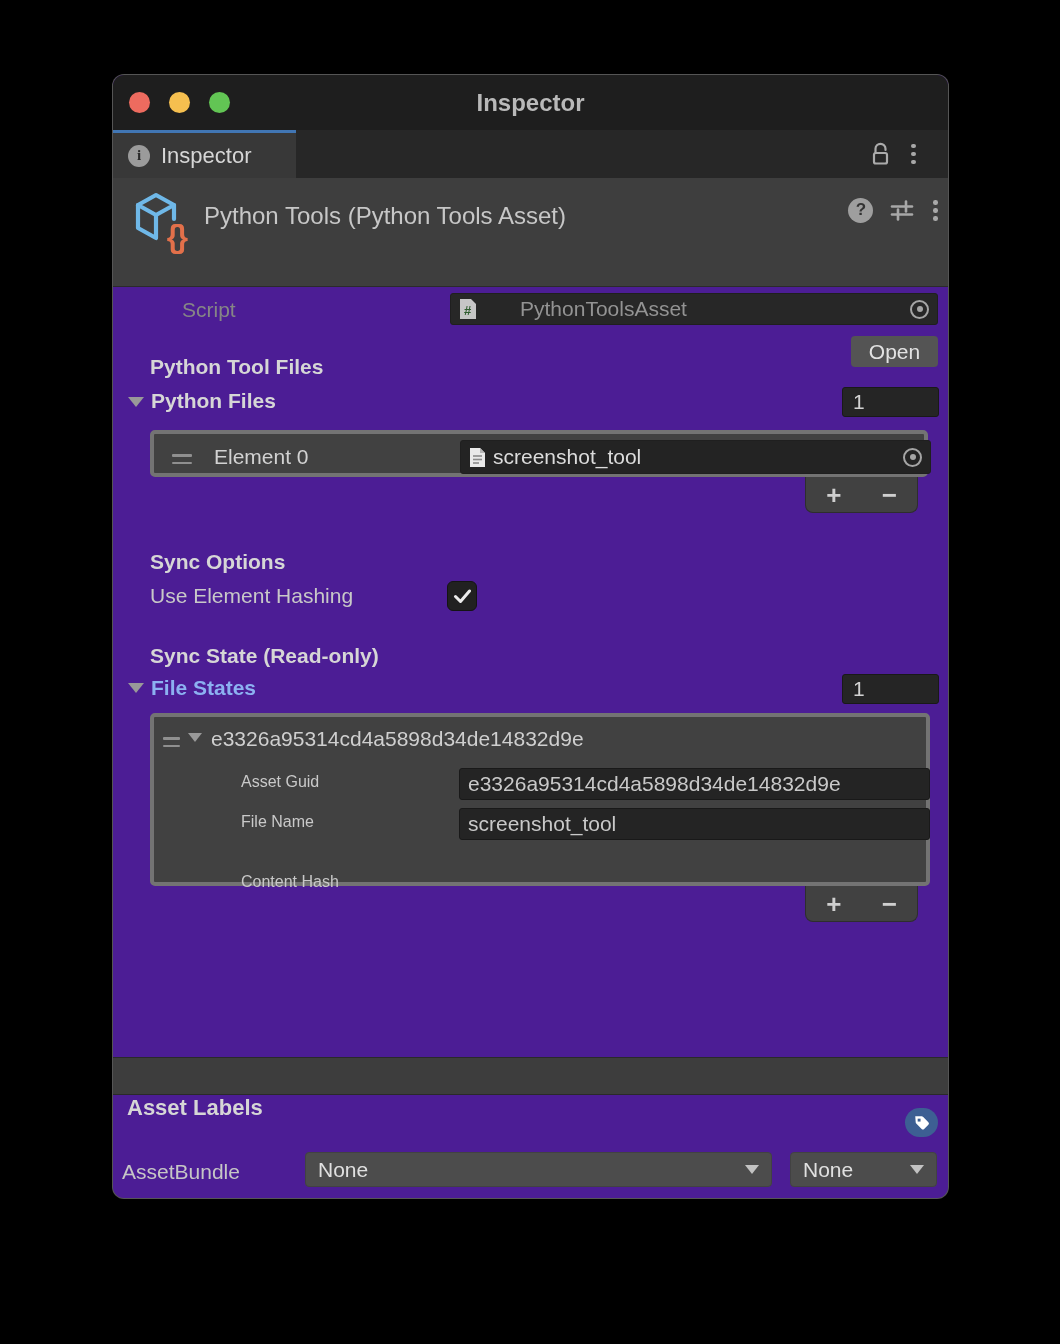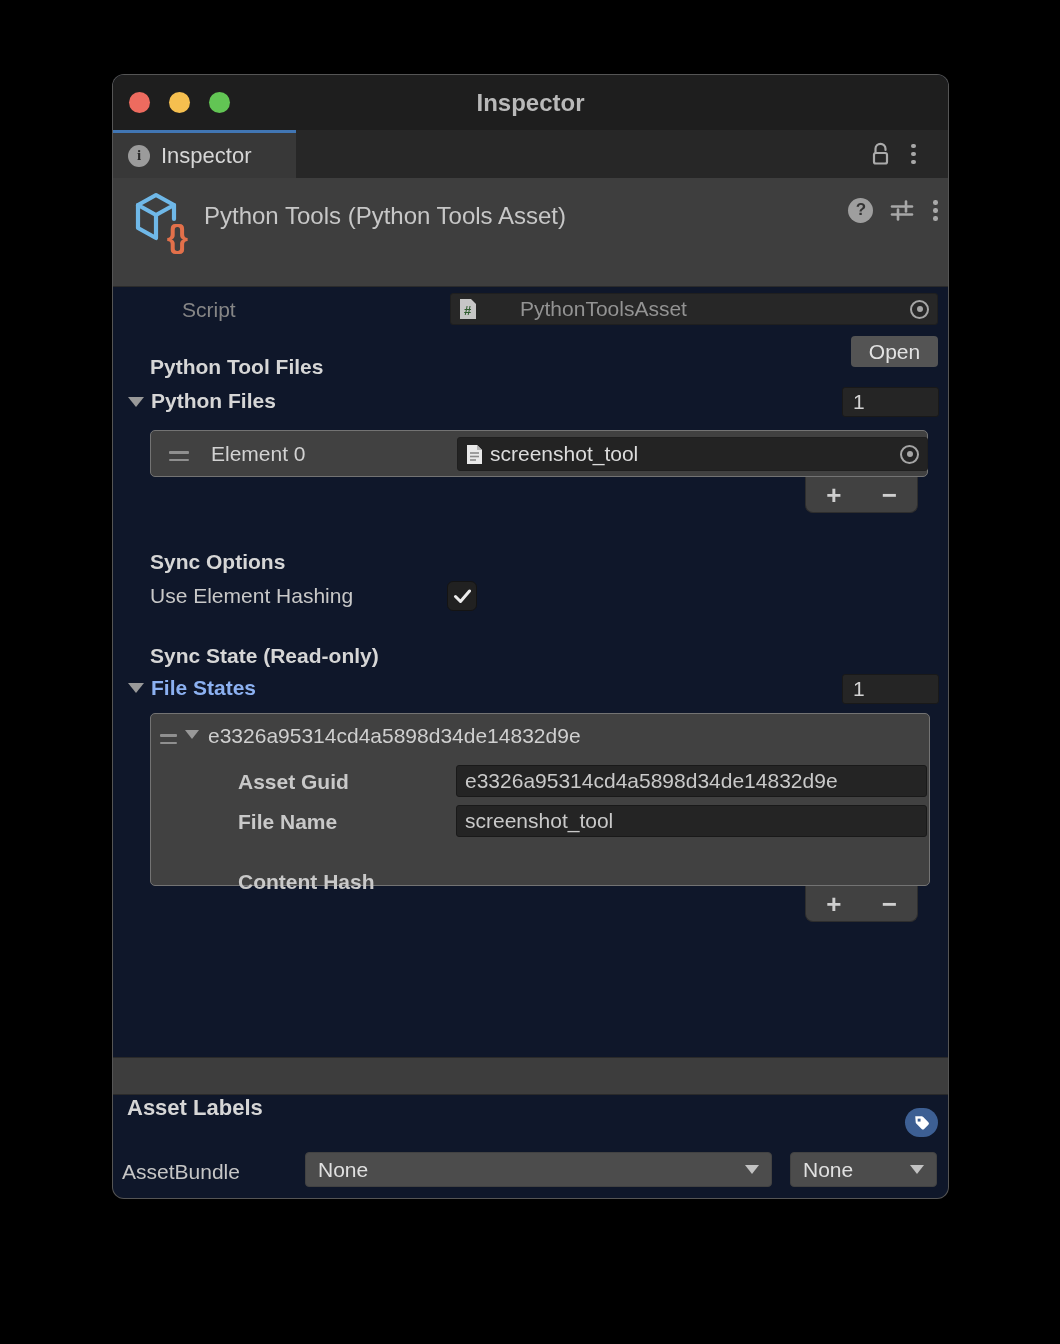--- a/index.html
+++ b/index.html
@@ -3,21 +3,21 @@
 <meta charset="utf-8">
 <style>
   * { margin:0; padding:0; box-sizing:border-box; }
   html,body { background:#000; }
   .screen {
     position:relative; width:1060px; height:1344px; background:#000;
     font-family:"Liberation Sans", sans-serif; overflow:hidden;
   }
   .window {
     position:absolute; left:113px; top:75px; width:835px; height:1123px;
-    background:#0f172a; border-radius:11px; overflow:hidden;
+    background:#4c1d95; border-radius:11px; overflow:hidden;
     box-shadow:0 0 0 1px #555, 0 22px 60px rgba(0,0,0,.65);
   }
   
   .titlebar { position:absolute; left:0; top:0; width:100%; height:55px; background:#1e1e1e; }
   .titlebar-title {
     position:absolute; left:0; top:0; width:100%; height:55px; line-height:55px;
     text-align:center; font-size:24px; font-weight:bold; color:#b9b9b9;
   }
   .traffic { position:absolute; top:17px; width:21px; height:21px; border-radius:50%; }
   .traffic.red    { left:16px; background:var(--traffic-red,#ed6b5f); }
@@ -68,21 +68,21 @@
   .field .val { flex:1; overflow:hidden; white-space:nowrap; }
   .picker { width:19px; height:19px; border:2px solid #a5a5a5; border-radius:50%;
     display:flex; align-items:center; justify-content:center; flex:0 0 auto; }
   .picker i { width:6px; height:6px; border-radius:50%; background:#a5a5a5; }
   .foldout { position:absolute; width:0; height:0;
     border-left:8px solid transparent; border-right:8px solid transparent; border-top:10px solid #999; }
   .count-field {
     position:absolute; width:97px; height:30px; background:#252525; border:1px solid #191919;
     border-radius:3px; color:#d2d2d2; font-size:21px; display:flex; align-items:center; padding-left:10px;
   }
-  .listbox { position:absolute; background:#414141; border:1px solid #737373; border-radius:5px; }
+  .listbox { position:absolute; background:#414141; border:4px solid #737373; border-radius:5px; }
   .drag-handle { display:flex; flex-direction:column; gap:5px; }
   .drag-handle i { width:20px; height:2.6px; background:#8f8f8f; border-radius:1px; }
   .list-footer {
     position:absolute; width:113px; height:36px; background:#414141; border:1px solid #2e2e2e;
     border-top:none; border-radius:0 0 8px 8px; display:flex; align-items:center; justify-content:space-around;
     color:#cfcfcf; font-size:26px; font-weight:bold;
   }
   .list-footer span { line-height:1; padding:0 8px; }
   .checkbox { position:absolute; width:30px; height:30px; background:#212121; border:1px solid #141414;
     border-radius:6px; display:flex; align-items:center; justify-content:center; }
@@ -90,21 +90,21 @@
   .al-strip { position:absolute; left:0; top:983px; width:100%; height:36px; background:#3d3d3d; }
   .tag-button { position:absolute; left:792px; top:1033px; width:33px; height:29px;
     background:var(--tag-blue,#3d5f93); border-radius:15px;
     display:flex; align-items:center; justify-content:center; }
   .dropdown {
     position:absolute; height:35px; background:#4c4c4c; border:1px solid #424242; border-radius:4px;
     display:flex; align-items:center; padding:0 12px; font-size:21px; color:#e0e0e0;
   }
   .dd-arrow { margin-left:auto; width:0; height:0;
     border-left:7px solid transparent; border-right:7px solid transparent; border-top:9px solid #c2c2c2; }
-  .fs-row-label { position:absolute; font-size:21px; color:#c9c9c9;font-weight:bold; }
+  .fs-row-label { position:absolute; font-size:16px; color:#c9c9c9; }
   .fs-field { position:absolute; width:471px; height:32px; background:#242424; border:1px solid #191919;
     border-radius:3px; font-size:21px; color:#c9c9c9; display:flex; align-items:center; padding:0 8px;
     white-space:nowrap; overflow:hidden; }
 </style>
 </head>
 <body>
 
 <div class="screen">
   <div class="window">
 

